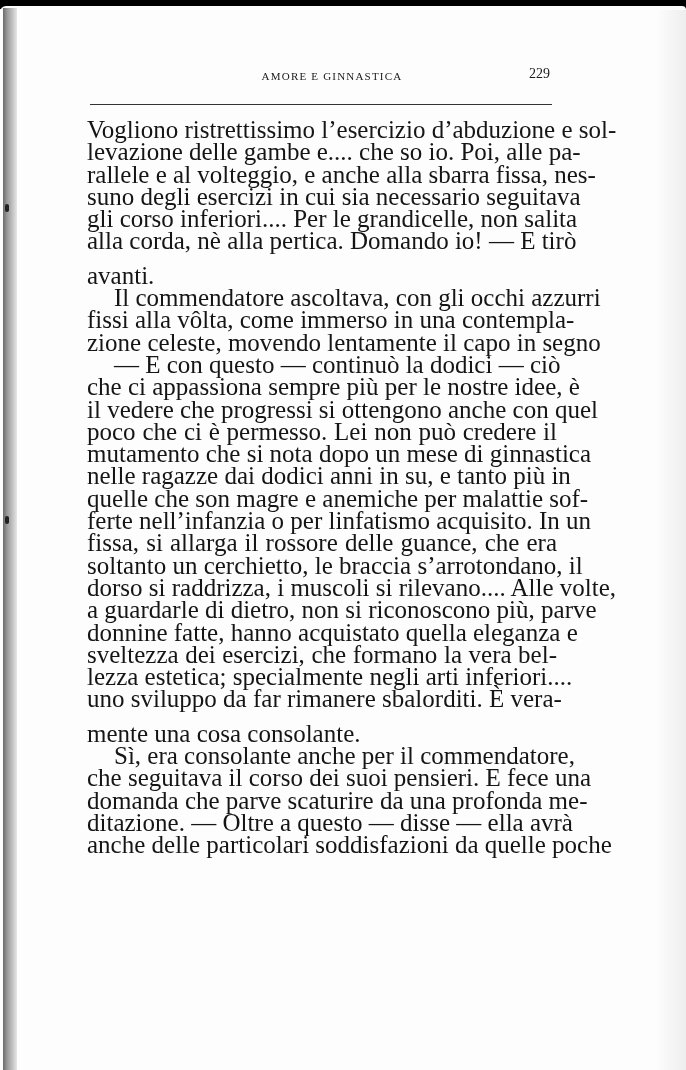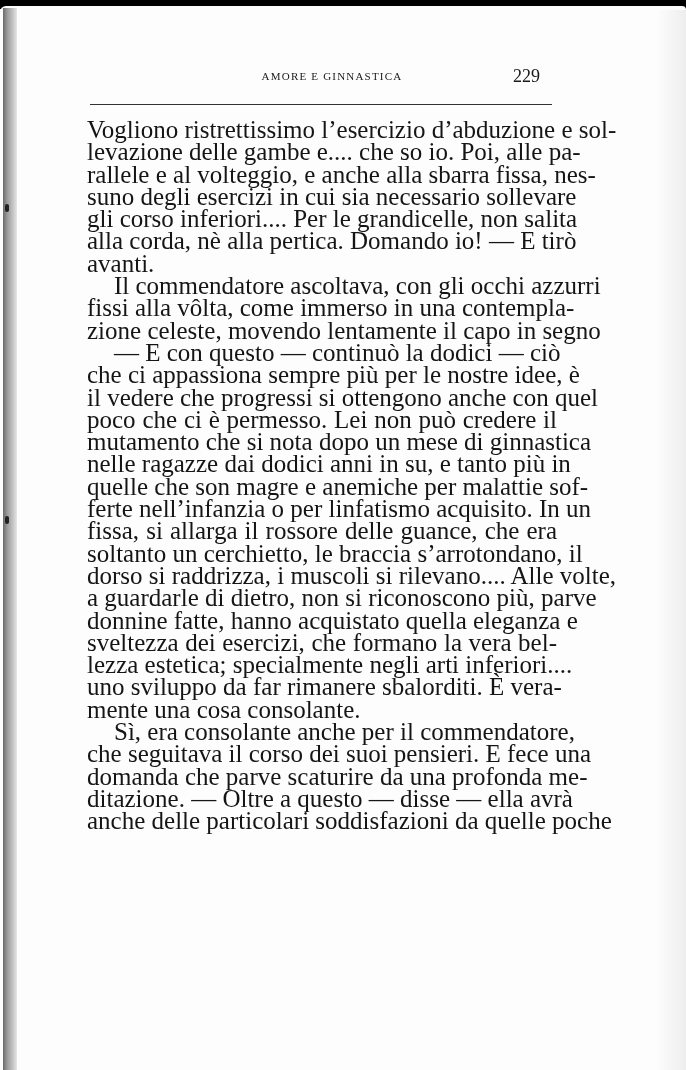--- a/index.html
+++ b/index.html
@@ -33,40 +33,40 @@
     position: absolute; left: 88px; top: 66px; width: 468px; height: 22px;
     color: #1a1a1a;
   }
   .running-title {
     position: absolute; left: 0; right: 0; top: 4px; text-align: center;
     font-family: "Liberation Serif", serif;
     font-size: 11px; letter-spacing: 1.2px;
     padding-left: 20px;
   }
   .page-number {
-    position: absolute; right: 16px; top: 0;
+    position: absolute; right: 6px; top: 0;
     font-family: "Liberation Serif", serif;
-    font-size: 18px;
+    font-size: 14px;
   }
   .rule {
     position: absolute; left: 90px; top: 104px; width: 462px; height: 0;
     border-top: 1.5px solid #333;
   }
   .body-text {
     position: absolute; left: 87px; top: 119px; width: 470px;
     font-family: "Liberation Serif", serif;
     font-size: 25px;
     line-height: 22.3px;
     color: #151515;
   }
   .line {
     display: block; white-space: nowrap;
     text-align: justify; text-align-last: justify;
   }
-  .line.last { text-align-last: left; }
+  .line.last { text-align-last: left; margin-top: 12px; }
   .line.indent { padding-left: 27px; }
 </style>
 </head>
 <body>
 
 <div class="top-edge"></div>
 <div class="page"></div>
 <div class="spine">
   <div class="spine-mark" style="top:196px"></div>
   <div class="spine-mark" style="top:508px"></div>
@@ -77,21 +77,21 @@
   <span class="running-title">AMORE E GINNASTICA</span>
   <span class="page-number">229</span>
 </div>
 <div class="rule"></div>
 
 <div class="body-text">
   <div class="paragraph">
     <span class="line">Vogliono ristrettissimo l’esercizio d’abduzione e sol-</span>
     <span class="line">levazione delle  gambe e.... che so io. Poi, alle pa-</span>
     <span class="line">rallele e al volteggio, e anche alla sbarra fissa, nes-</span>
-    <span class="line">suno  degli  esercizi  in  cui  sia  necessario  sollevare</span>
+    <span class="line">suno  degli  esercizi  in  cui  sia  necessario  seguitava</span>
     <span class="line">gli corso inferiori.... Per le grandicelle, non salita</span>
     <span class="line">alla corda, nè alla pertica. Domando io! — E tirò</span>
     <span class="line last">avanti.</span>
   </div>
   <div class="paragraph">
     <span class="line indent">Il commendatore ascoltava, con gli occhi azzurri</span>
     <span class="line">fissi alla vôlta, come immerso in una contempla-</span>
     <span class="line">zione celeste, movendo lentamente il capo in segno</span>
   </div>
   <div class="paragraph">

